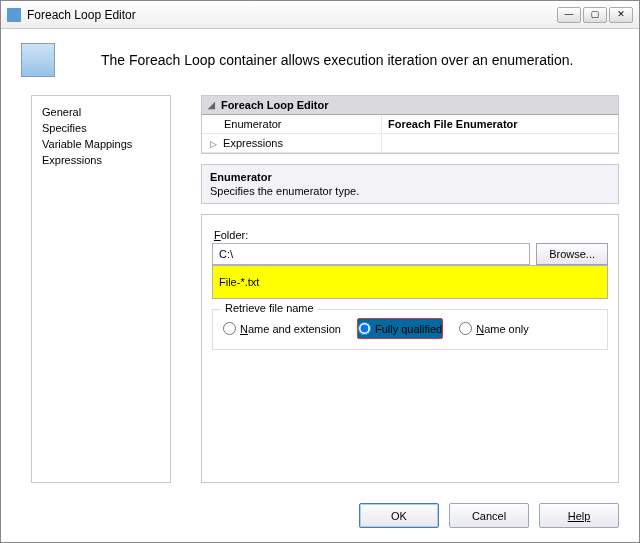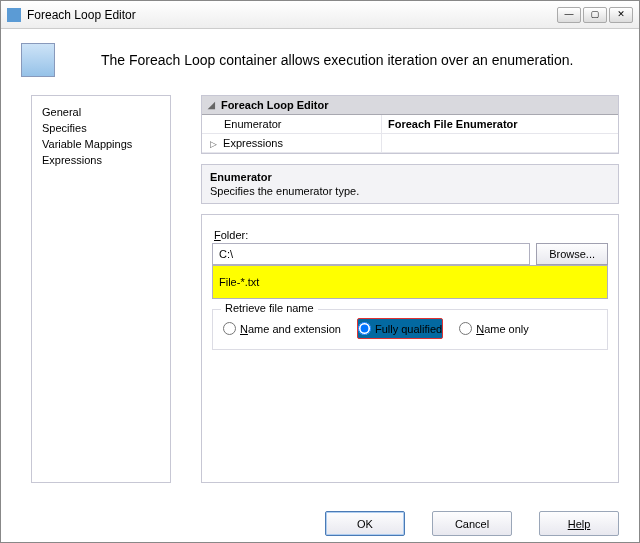--- a/index.html
+++ b/index.html
@@ -32,21 +32,21 @@
 .textinput { flex: 1; border: 1px solid #b0b0c0; padding: 3px 6px; background: #fff; height: 22px; font: inherit; }
 .filesinput { width: 100%; border: 1px solid #b0b0c0; padding: 3px 6px; background: #ffff00; height: 34px; font: inherit; }
 .browsebtn { border: 1px solid #a0a0b0; background: linear-gradient(#fdfdfe,#e8e8ee); padding: 0 12px; cursor: default; font: inherit; }
 .retrievebox { border: 1px solid #dcdce4; padding: 8px 10px 10px 10px; margin-top: 10px; position: relative; }
 .retrievebox .legend2 { position: absolute; top: -8px; left: 8px; background: #fff; padding: 0 4px; }
 .radiorow { display: flex; gap: 16px; align-items: center; margin-top: 0; }
 .radiogrp { display: flex; align-items: center; gap: 4px; }
 .hlred { border: 1px solid #d33; background: #0369a1; padding: 3px 0; border-radius: 2px; }
 input[type=radio], input[type=checkbox] { margin: 0; }
 .checkrow { display: flex; align-items: center; gap: 6px; margin-top: 18px; }
-.footer { position: absolute; bottom: 6px; right: 20px; display: flex; gap: 27px; border-radius: 9px; }
+.footer { position: absolute; bottom: 14px; right: 20px; display: flex; gap: 10px; border-radius: 9px; }
 .dlgbtn { width: 80px; height: 25px; border: 1px solid #9aa6b8; background: linear-gradient(#fdfdfe,#e8e8ef); font: inherit; cursor: default; border-radius: 2px; }
 .dlgbtn.primary { border: 1px solid #4a7ab5; box-shadow: 0 0 0 1px #aecdf0 inset; }
 .tri { font-size: 9px; color: #666; }
 </style>
 </head>
 <body>
 
 <div class="window">
   <div class="titlebar">
     <div class="title-icon"></div>

